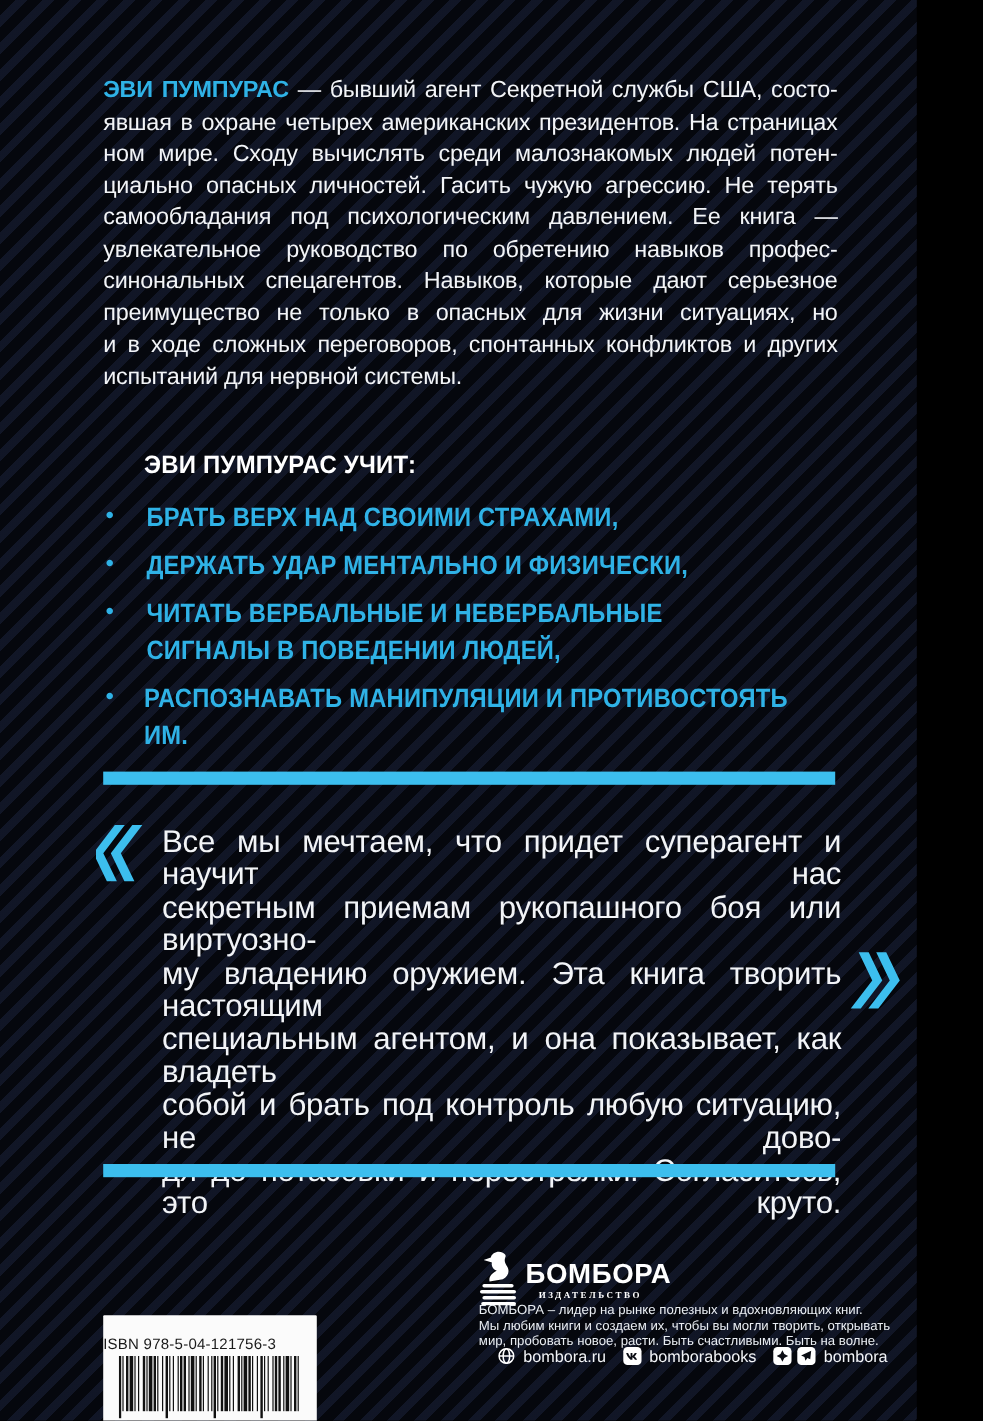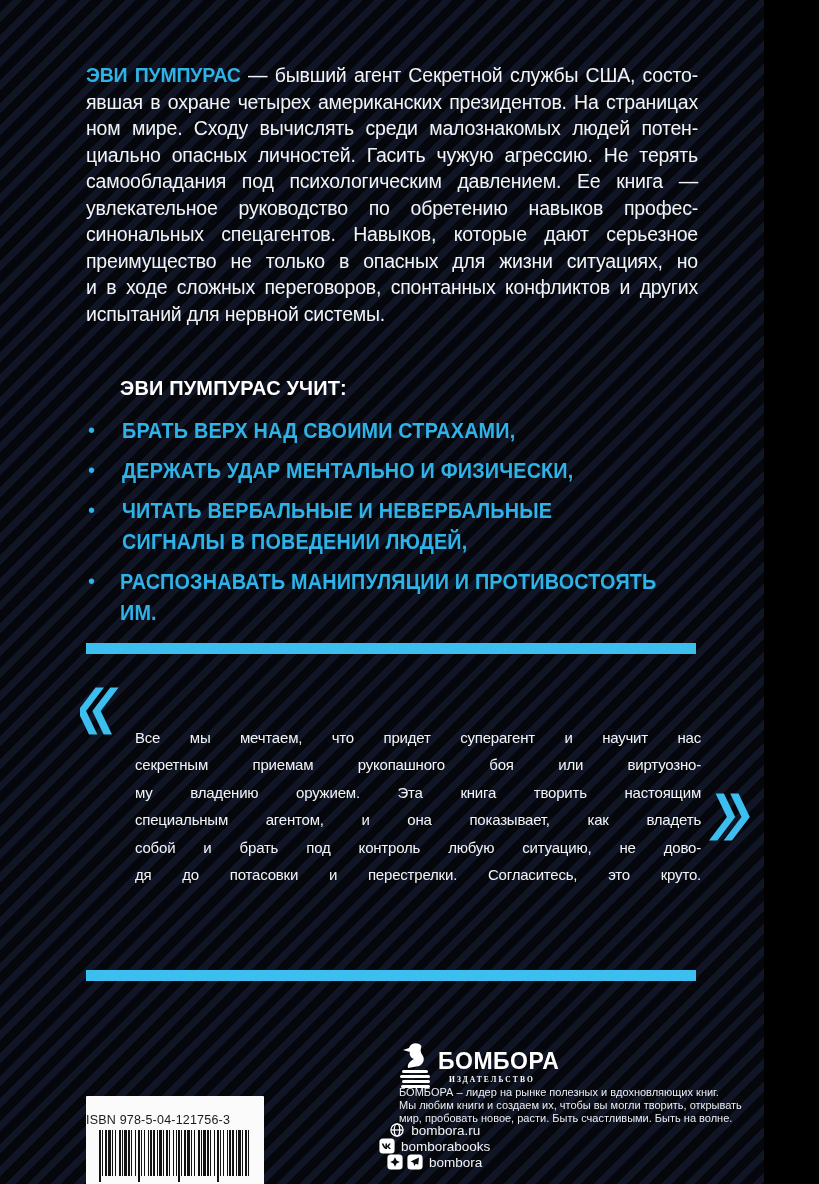--- a/index.html
+++ b/index.html
@@ -28,21 +28,21 @@
   .t-dot{width:34px;color:#2fb2e6;font-size:20px;line-height:31px;padding-left:2px;}
   .t-lines{color:#2fb2e6;font-weight:bold;font-size:22px;line-height:31px;letter-spacing:0.2px;
     transform:scaleX(0.9);transform-origin:left top;}
 
   
   .bar{left:86px;width:610px;height:11px;background:#3cbeee;}
   .bar-mid{top:643px;}
   .bar-bottom{top:970px;}
 
   
-  .quote-lines{left:135px;top:688px;width:566px;font-size:15px;line-height:27.4px;letter-spacing:-0.2px;margin-top:36px;}
+  .quote-lines{left:135px;top:688px;width:566px;font-size:26px;line-height:27.4px;letter-spacing:-0.2px;}
   .qmark{width:48px;height:50px;}
   .qmark svg{width:100%;height:100%;}
   .q-open{left:80px;top:686px;}
   .q-close{left:702px;top:792px;}
 
   
   .attrib{right:123px;top:862px;width:500px;text-align:right;}
   .attrib-name{font-size:20px;font-weight:bold;letter-spacing:0.2px;color:#fff;
     transform:scaleX(0.93);transform-origin:right top;margin-bottom:9px;}
   .attrib-role{font-size:17px;font-weight:bold;line-height:22.5px;color:#eef1f4;}
@@ -53,21 +53,21 @@
   .isbn{font-size:12.5px;letter-spacing:0.2px;color:#1a1a1a;}
   .bars{margin:3px auto 0 auto;width:152px;height:52px;display:block;}
   .bc-digits{font-size:14.5px;color:#111;margin-top:13px;word-spacing:7px;letter-spacing:1.5px;font-weight:bold;}
 
   
   .logo-bird{left:399px;top:1042px;width:34px;height:46px;}
   .logo-name{left:438px;top:1048px;font-size:23px;font-weight:bold;letter-spacing:0.5px;color:#fff;}
   .logo-sub{left:449px;top:1075px;font-size:7.5px;font-weight:bold;letter-spacing:2.1px;color:#fff;font-family:Liberation Serif, serif;}
   .about{left:399px;top:1086px;font-size:11px;line-height:13.2px;color:#e9edf2;}
   .about div{white-space:nowrap;}
-  .social{left:379px;top:1122px;display:flex;align-items:center;font-size:13.5px;color:#f2f4f7;flex-direction:column;}
+  .social{left:414px;top:1122px;display:flex;align-items:center;font-size:13.5px;color:#f2f4f7;}
   .soc-item{display:flex;align-items:center;margin-right:14px;}
   .soc-item .icon{display:inline-flex;margin-right:6px;}
   .soc-item .icon + .icon{margin-left:-2px;}
   .soc-item svg{width:16px;height:16px;display:block;}
 </style>
 </head>
 <body>
 
 <div class="page">
 

